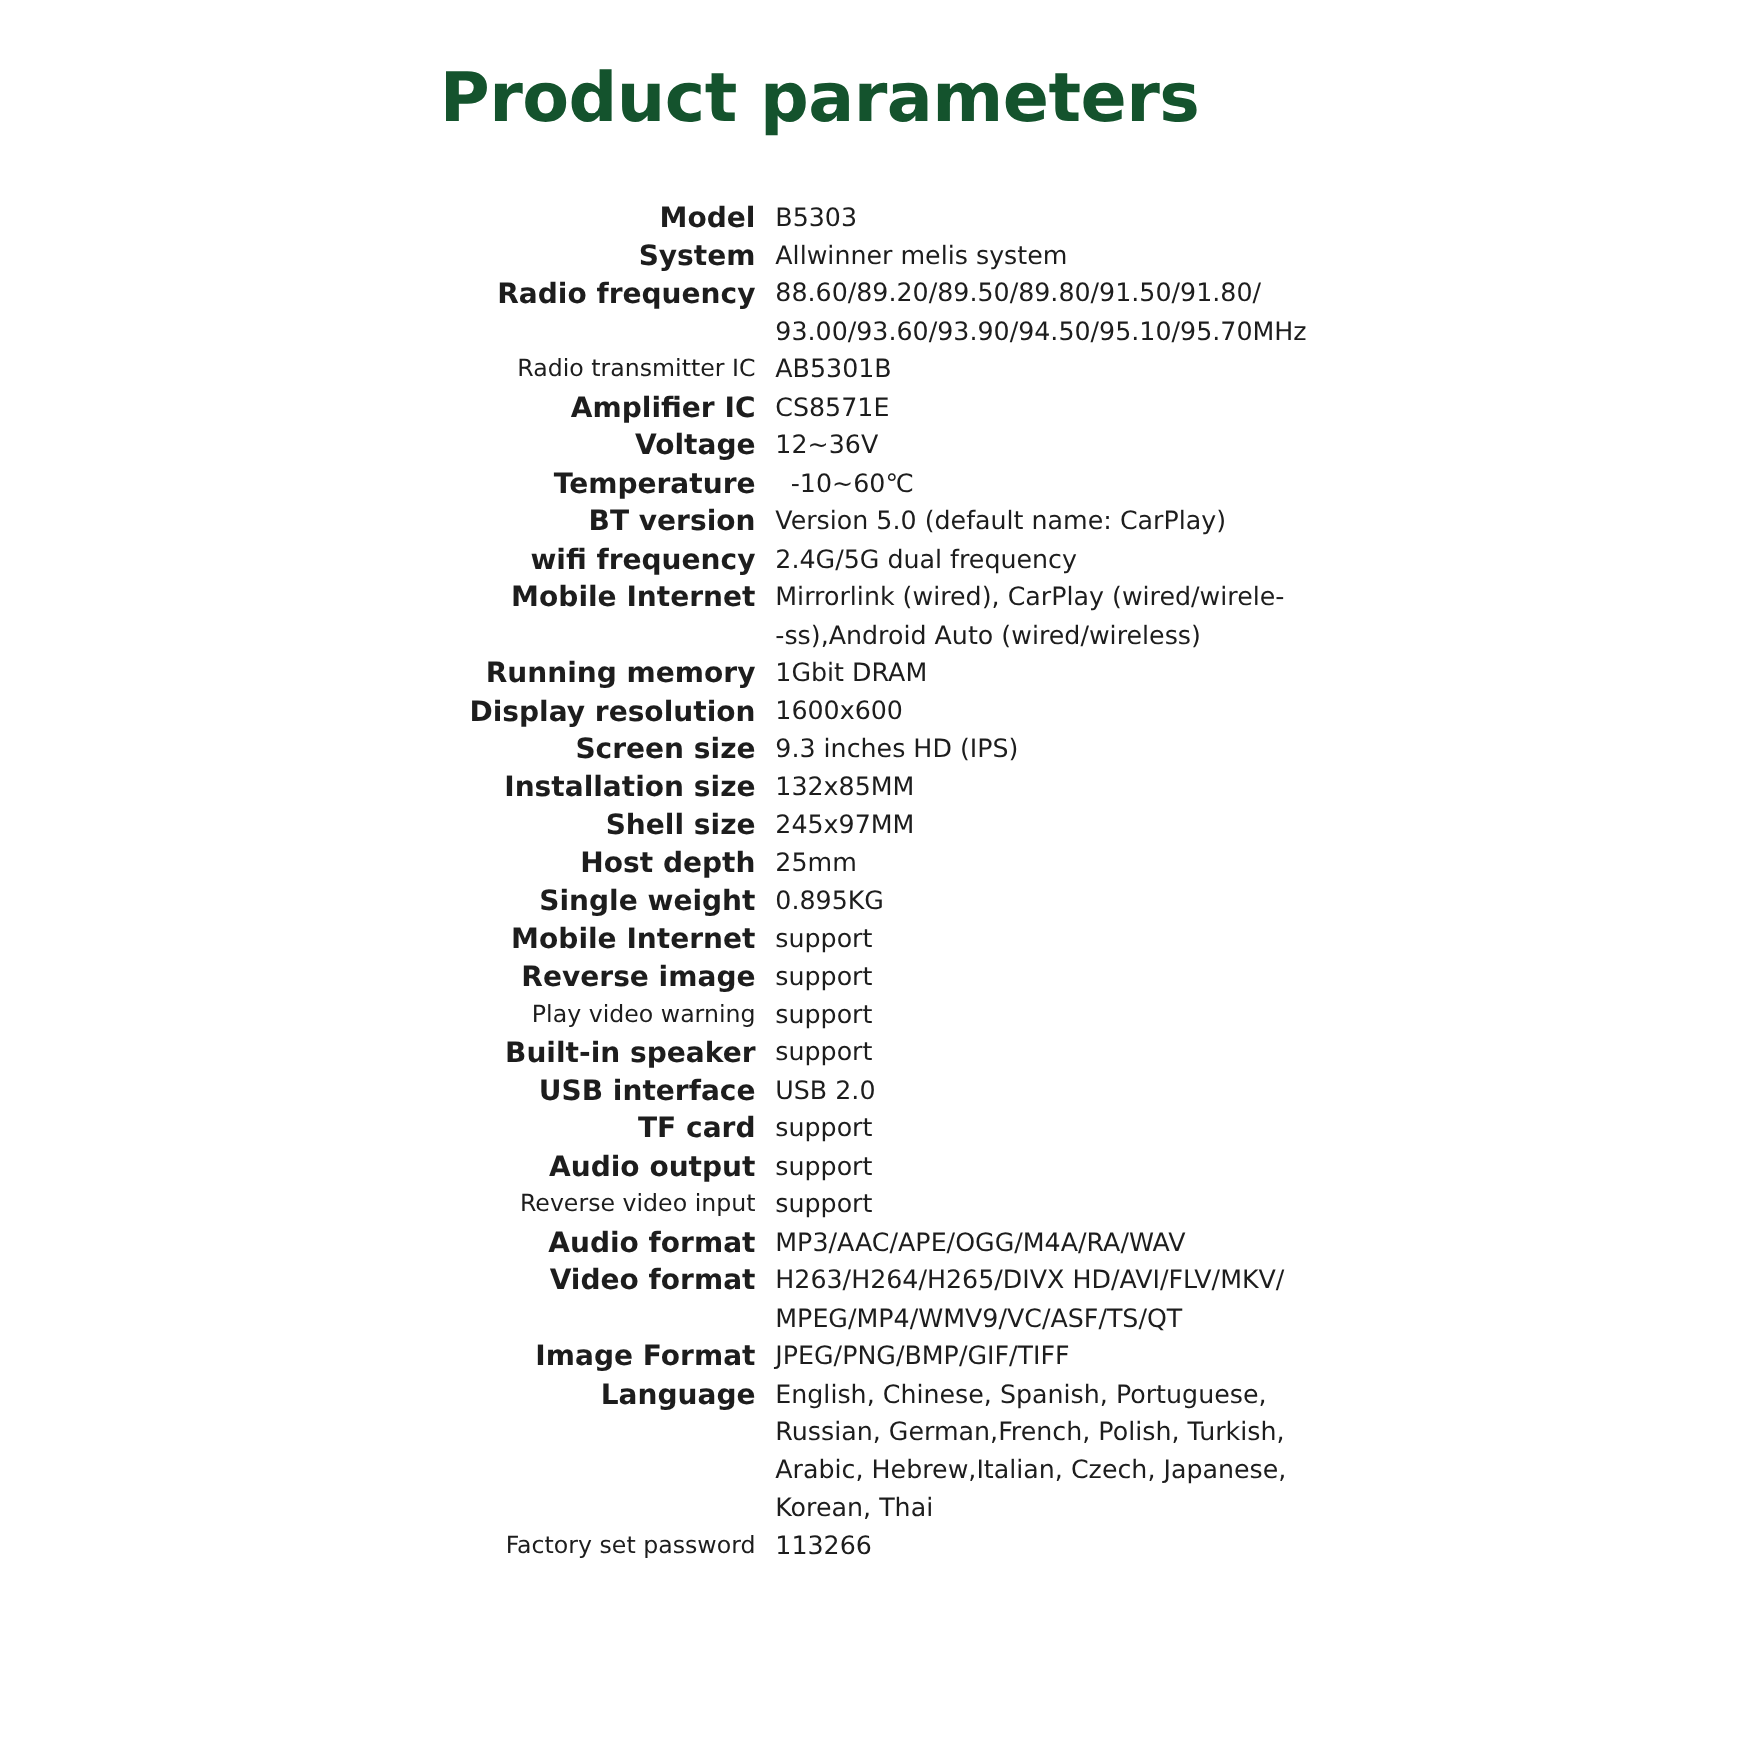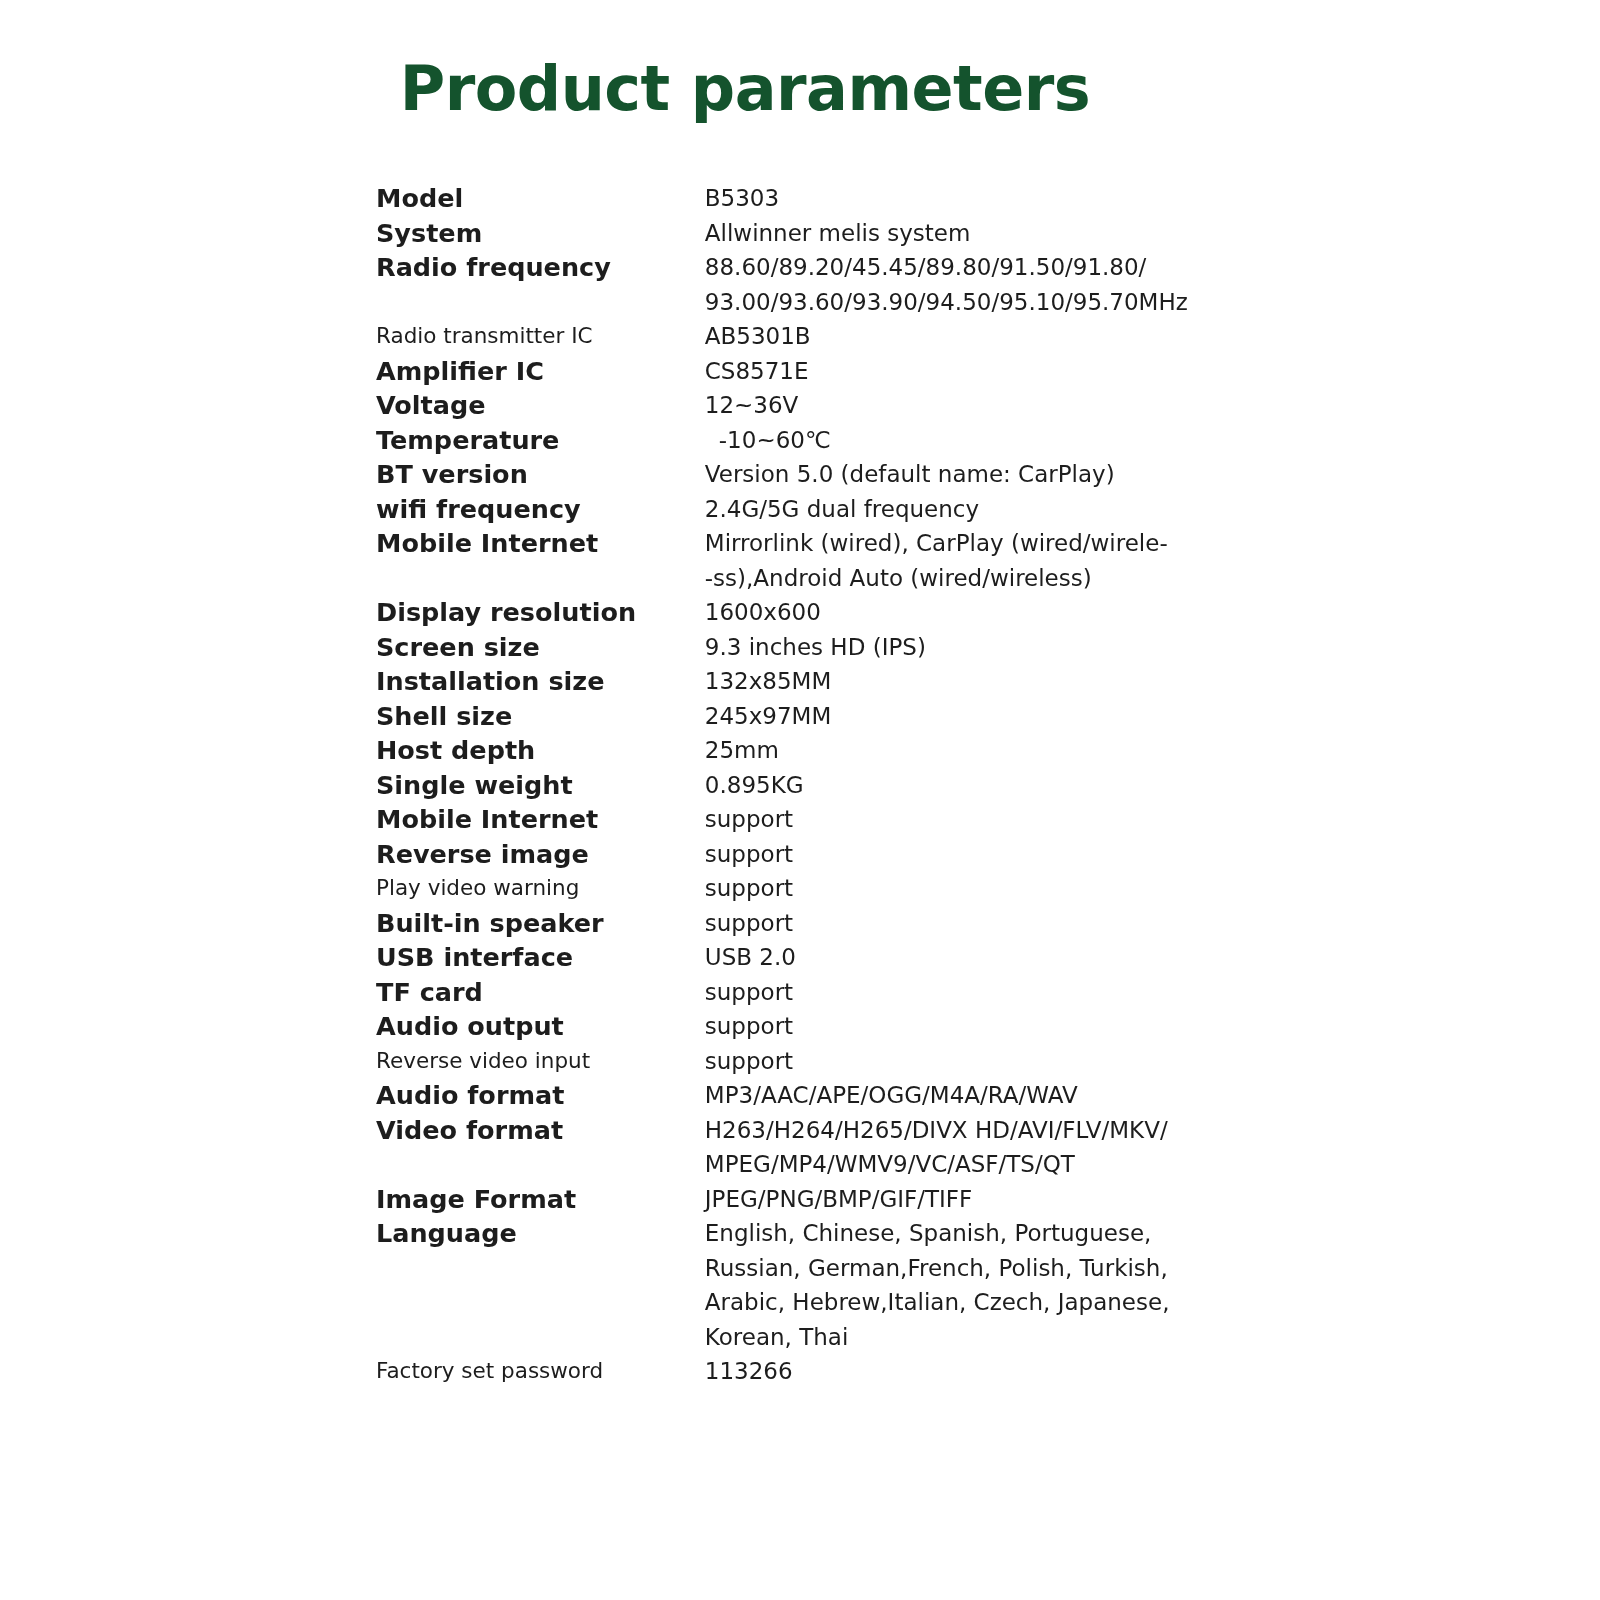--- a/index.html
+++ b/index.html
@@ -33,21 +33,21 @@
   .spec-table {
     margin-top: 56px;
     margin-left: 376px;
     width: 900px;
     border-collapse: collapse;
   }
   .spec-table tr {
     vertical-align: top;
   }
   .label-cell {
-    text-align: left;
+    text-align: right;
     padding: 0 18px 0 0;
     white-space: nowrap;
     font-weight: bold;
     font-size: 25.5px;
     line-height: 34.5px;
     color: #1d1d1d;
   }
   .label-cell.small {
     font-size: 21.5px;
     font-weight: normal;
@@ -76,21 +76,21 @@
         <tr>
           <td class="label-cell">Model</td>
           <td class="value-cell">B5303</td>
         </tr>
         <tr>
           <td class="label-cell">System</td>
           <td class="value-cell">Allwinner melis system</td>
         </tr>
         <tr>
           <td class="label-cell">Radio frequency</td>
-          <td class="value-cell">88.60/89.20/45.45/89.80/91.50/91.80/
+          <td class="value-cell">88.60/89.20/89.50/89.80/91.50/91.80/
 93.00/93.60/93.90/94.50/95.10/95.70MHz</td>
         </tr>
         <tr>
           <td class="label-cell small">Radio transmitter IC</td>
           <td class="value-cell">AB5301B</td>
         </tr>
         <tr>
           <td class="label-cell">Amplifier IC</td>
           <td class="value-cell">CS8571E</td>
         </tr>
@@ -107,20 +107,24 @@
           <td class="value-cell">Version 5.0 (default name: CarPlay)</td>
         </tr>
         <tr>
           <td class="label-cell">wifi frequency</td>
           <td class="value-cell">2.4G/5G dual frequency</td>
         </tr>
         <tr>
           <td class="label-cell">Mobile Internet</td>
           <td class="value-cell">Mirrorlink (wired), CarPlay (wired/wirele-
 -ss),Android Auto (wired/wireless)</td>
+        </tr>
+        <tr>
+          <td class="label-cell">Running memory</td>
+          <td class="value-cell">1Gbit DRAM</td>
         </tr>
         <tr>
           <td class="label-cell">Display resolution</td>
           <td class="value-cell">1600x600</td>
         </tr>
         <tr>
           <td class="label-cell">Screen size</td>
           <td class="value-cell">9.3 inches HD (IPS)</td>
         </tr>
         <tr>

